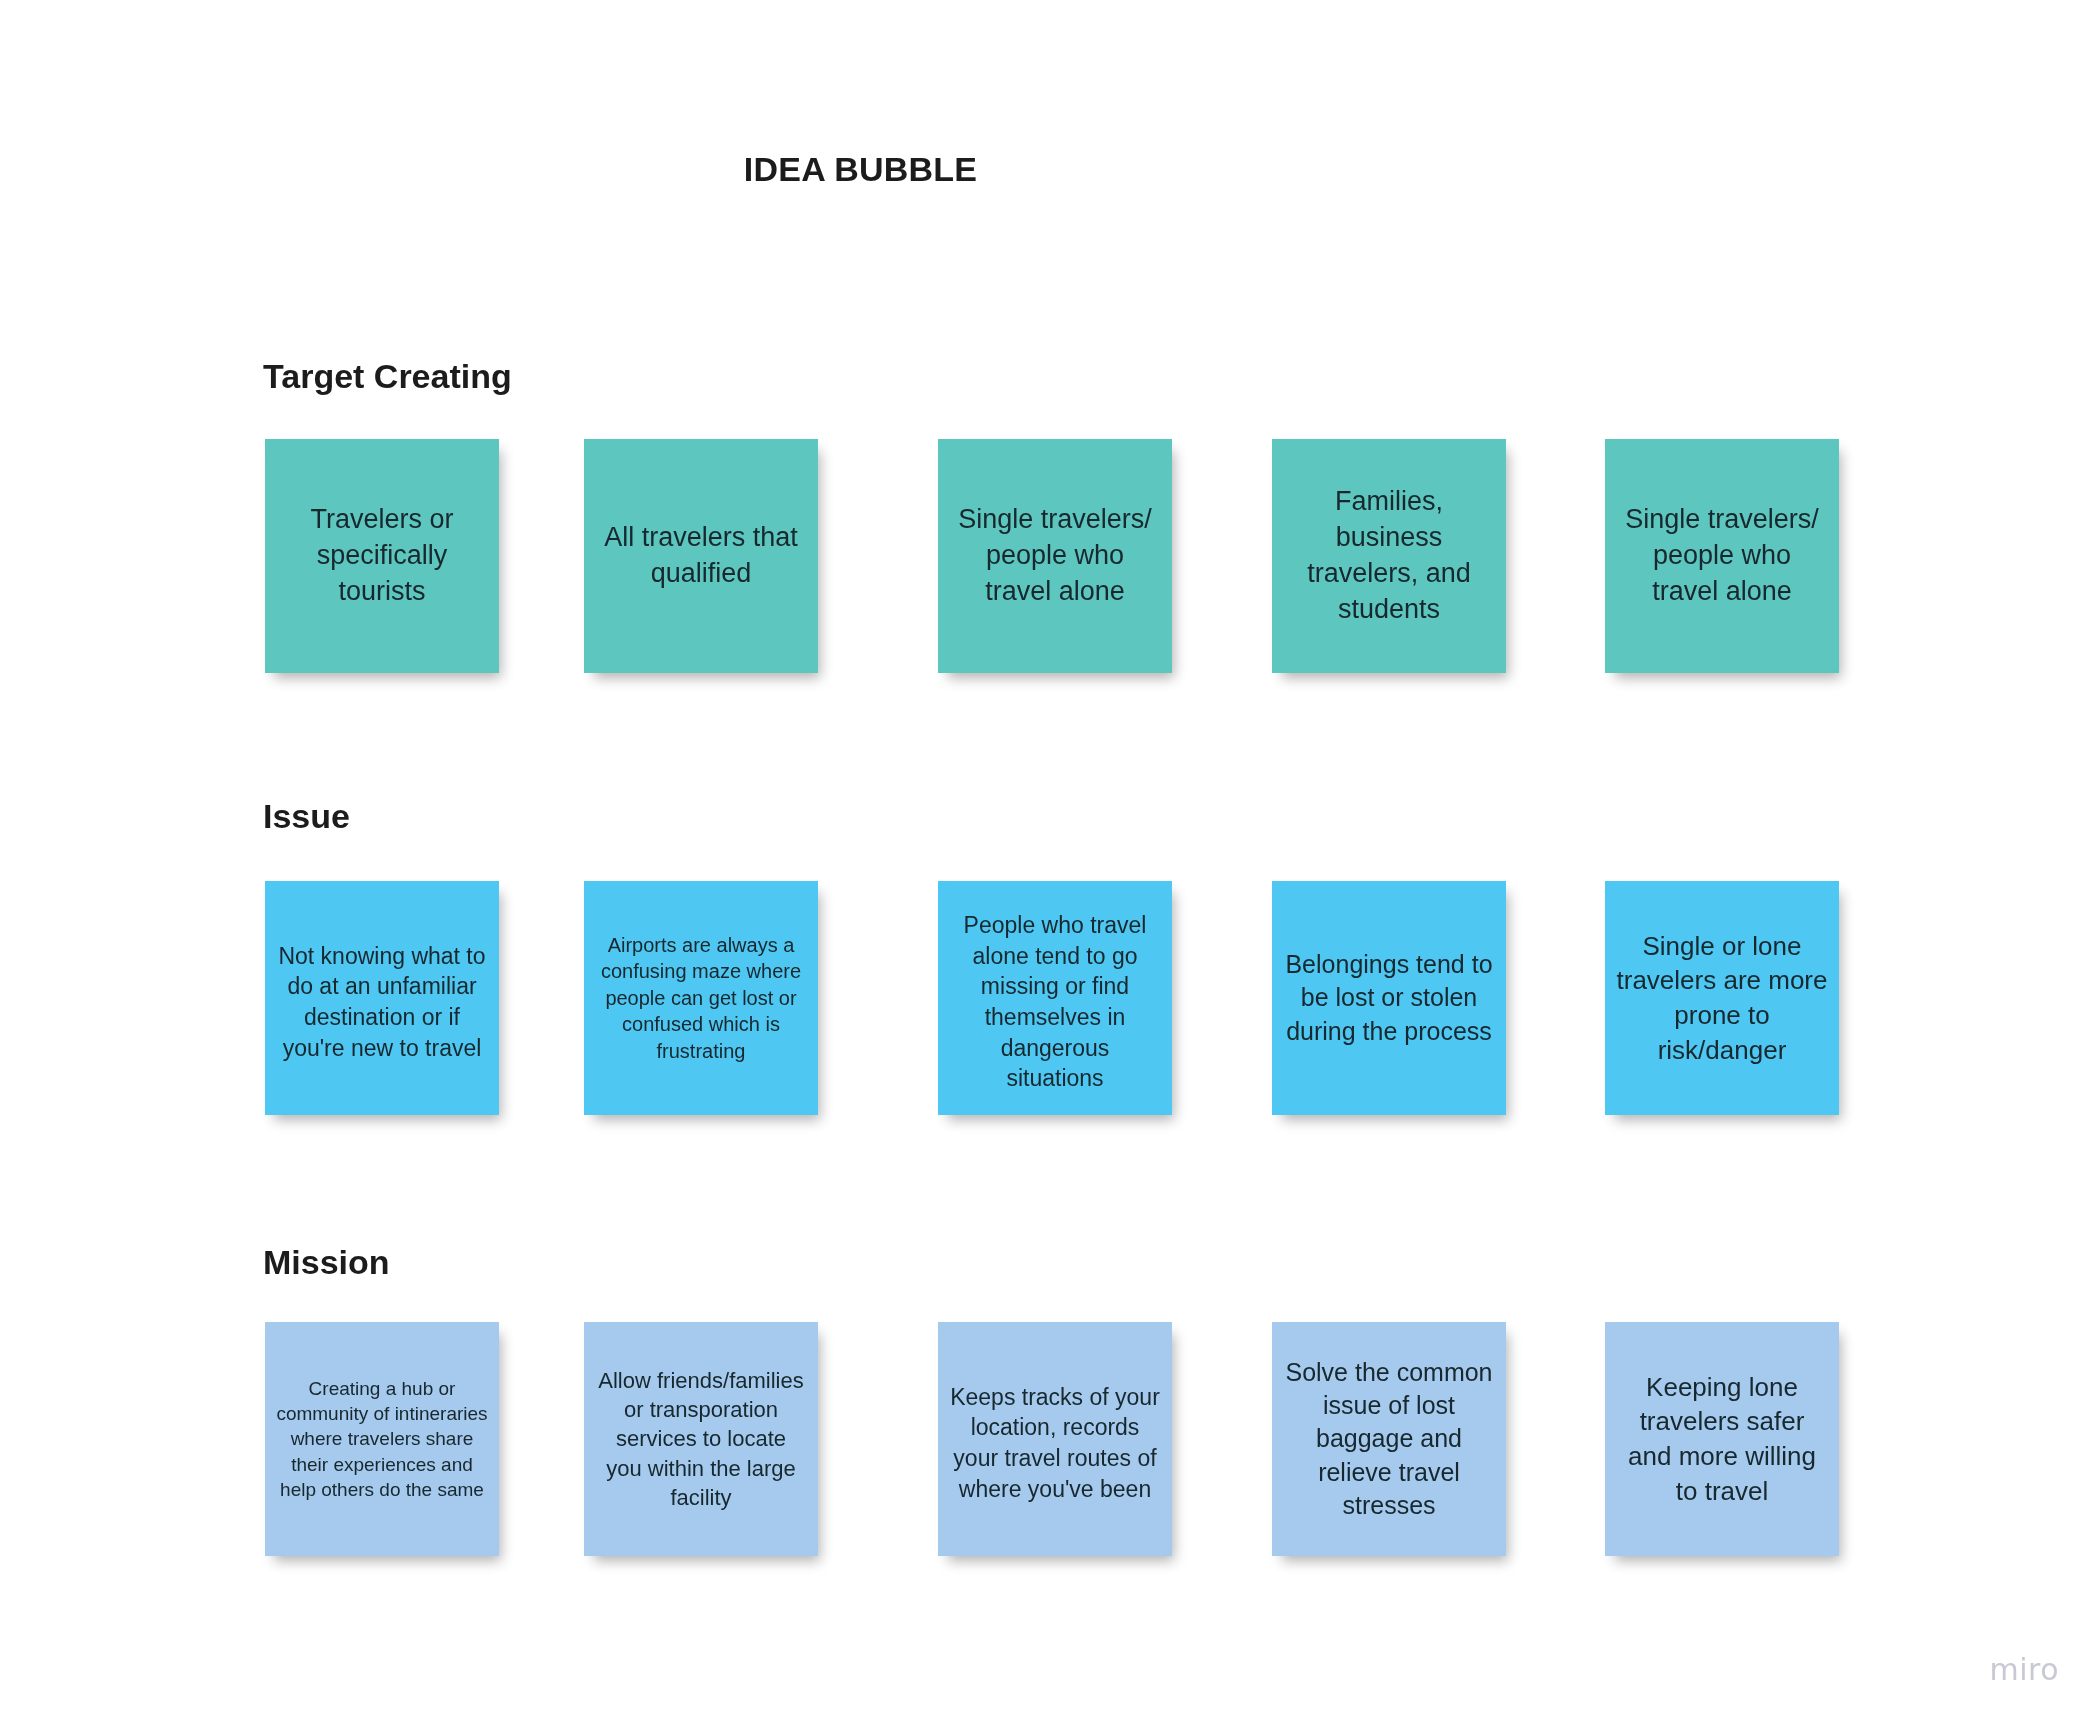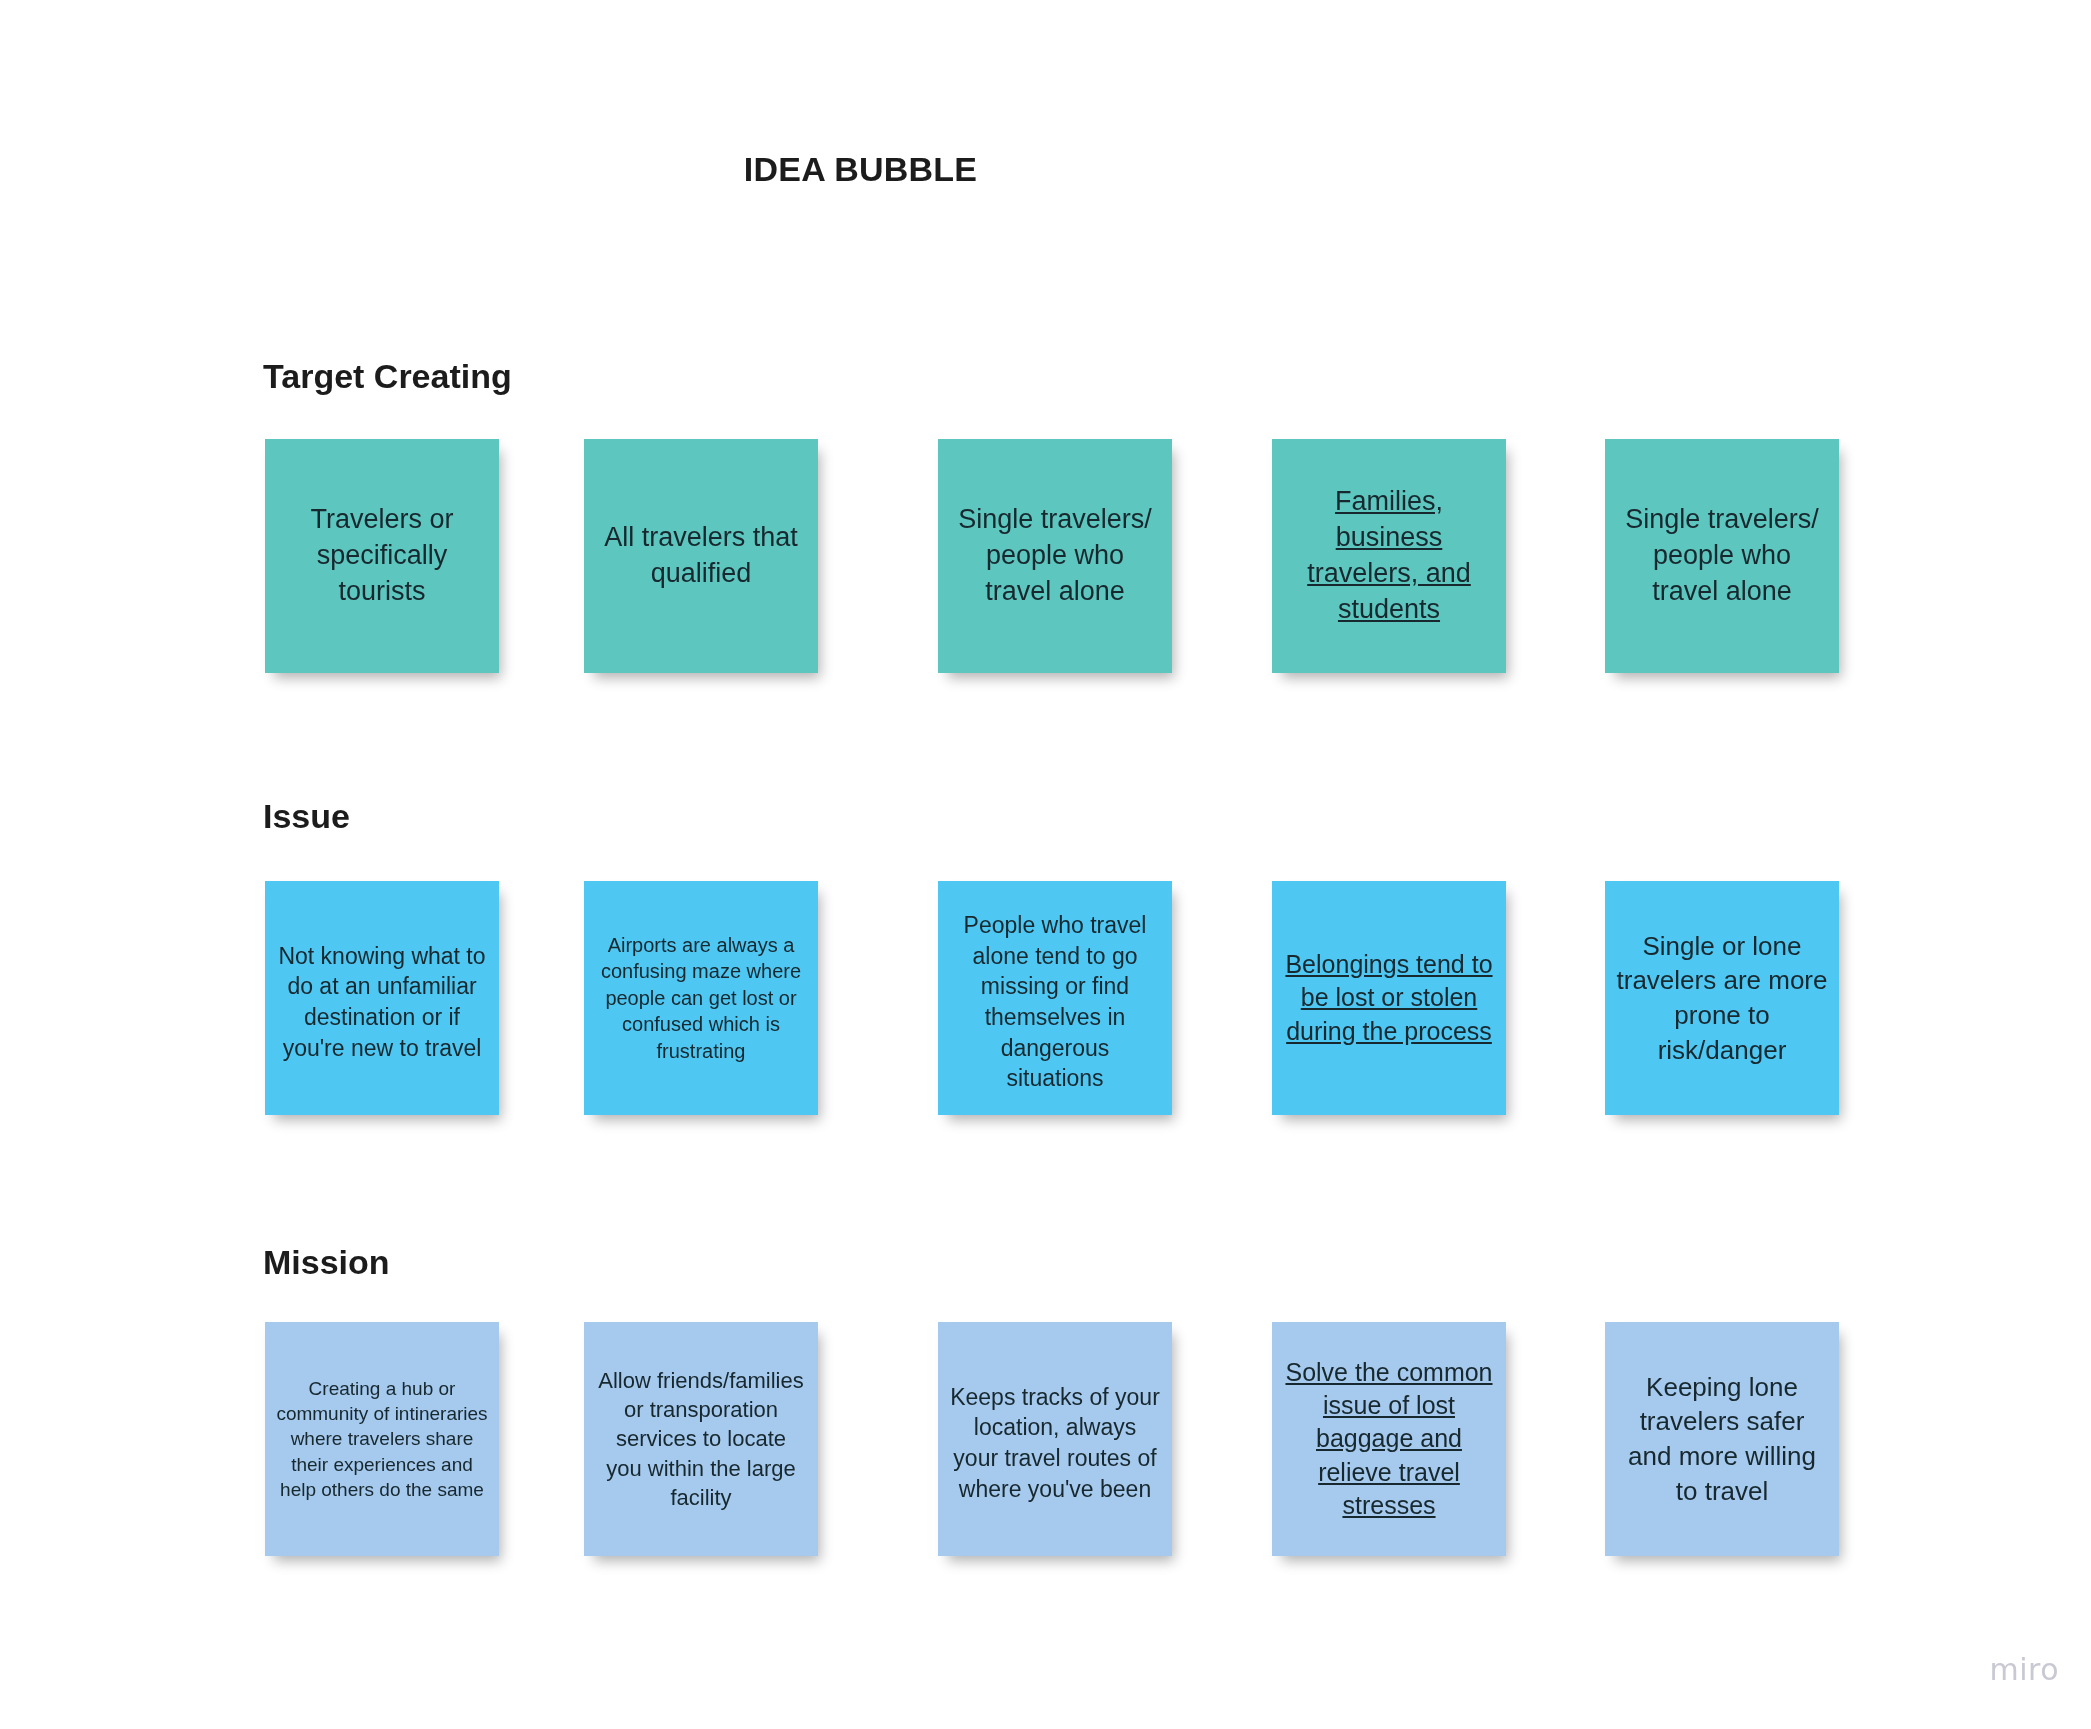--- a/index.html
+++ b/index.html
@@ -82,21 +82,21 @@
   .fs-26 .note-text { font-size: 25px; }
   .fs-24 .note-text { font-size: 23px; margin-top: 8px; }
   .fs-23 .note-text { font-size: 22px; }
   .fs-21 .note-text { font-size: 20px; }
   .fs-20 .note-text { font-size: 19px; }
 
   
   .col-0 { left: 265px; }
   .col-1 { left: 584px; }
   .col-2 { left: 938px; }
-  .col-3 { left: 1272px; text-decoration: underline; }
+  .col-3 { left: 1272px; }
   .col-4 { left: 1605px; }
 
   
   .row-audience .note { top: 439px; }
   .row-issue    .note { top: 881px; }
   .row-mission  .note { top: 1322px; }
 
   
   #miro-watermark {
     position: absolute;
@@ -158,21 +158,21 @@
 <div class="section-heading" id="heading-mission">Mission</div>
 
 <div class="row-mission">
   <div class="note col-0 fs-20">
     <span class="note-text">Creating a hub or community of intineraries where travelers share their experiences and help others do the same</span>
   </div>
   <div class="note col-1 fs-23">
     <span class="note-text">Allow friends/families or transporation services to locate you within the large facility</span>
   </div>
   <div class="note col-2 fs-24">
-    <span class="note-text">Keeps tracks of your location, always your travel routes of where you've been</span>
+    <span class="note-text">Keeps tracks of your location, records your travel routes of where you've been</span>
   </div>
   <div class="note col-3 fs-26">
     <span class="note-text">Solve the common issue of lost baggage and relieve travel stresses</span>
   </div>
   <div class="note col-4 fs-27">
     <span class="note-text">Keeping lone travelers safer and more willing to travel</span>
   </div>
 </div>
 
 <div id="miro-watermark">miro</div>

